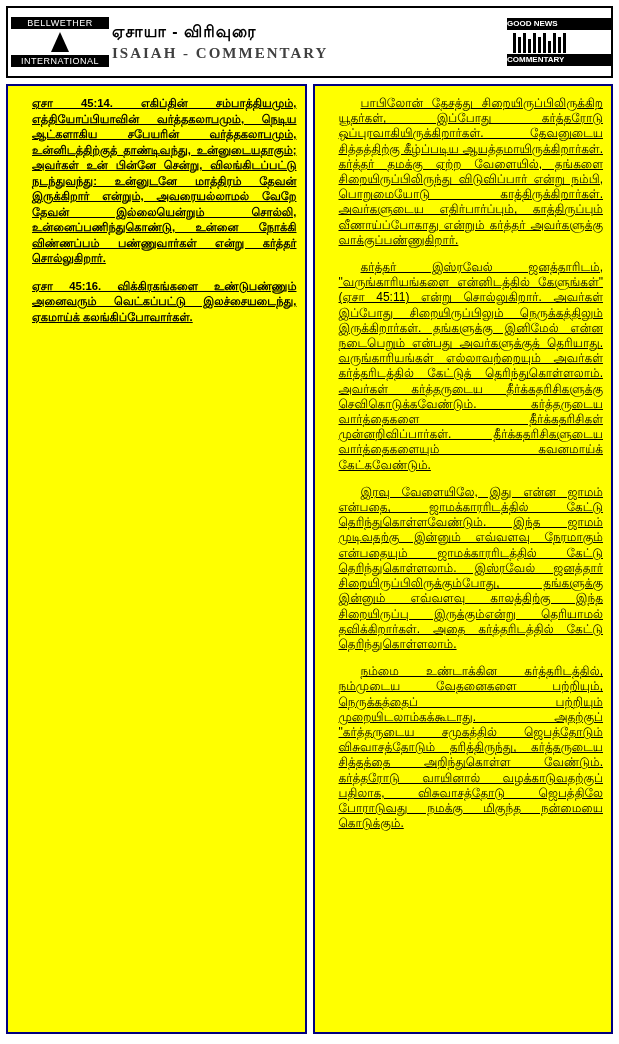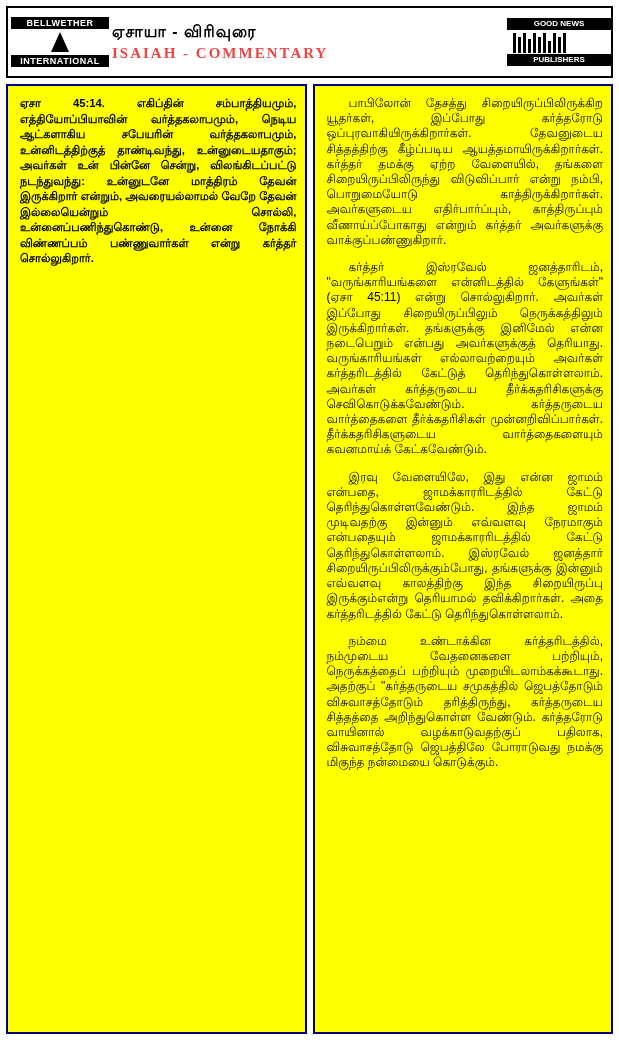--- a/index.html
+++ b/index.html
@@ -37,21 +37,21 @@
     flex-direction: column;
     align-items: center;
     justify-content: center;
     padding: 3px;
     box-sizing: border-box;
   }
   .logo-bar {
     background: #000000;
     color: #ffffff;
     font-size: 9px;
-    font-weight: bold;
+    font-weight: normal;
     letter-spacing: 0.5px;
     text-align: center;
     width: 100%;
     padding: 1px 0;
     box-sizing: border-box;
   }
   .logo-mid {
     display: flex;
     align-items: center;
     justify-content: center;
@@ -85,39 +85,38 @@
   .title-tamil {
     font-size: 16px;
     font-weight: bold;
     color: #000000;
     letter-spacing: 1px;
     white-space: nowrap;
   }
   .title-english {
     font-size: 15px;
     font-weight: bold;
-    color: #ef4444;
+    color: #404040;
     letter-spacing: 2px;
     font-family: "Liberation Serif", serif;
   }
   .publisher-box {
     width: 104px;
     display: flex;
     flex-direction: column;
     align-items: center;
     justify-content: center;
     padding: 3px;
     box-sizing: border-box;
   }
   .pub-banner {
     background: #000000;
     color: #ffffff;
     font-size: 8px;
     font-weight: bold;
-    text-align: center;
     width: 104px;
     padding: 1px 0;
     box-sizing: border-box;
     line-height: 10px;
   }
   .pub-emblem {
     width: 92px;
     height: 24px;
     display: flex;
     align-items: center;
@@ -144,28 +143,29 @@
   }
   .col {
     flex: 1;
     background: #ffff00;
     border: 2px solid #000080;
     box-sizing: border-box;
     padding: 10px 8px;
     overflow: hidden;
   }
   .para {
-    margin: 0 0 12px 4px;
+    margin: 0 0 12px 16px;
     font-size: 11.3px;
     line-height: 15.5px;
     color: #000000;
     text-align: justify;
     text-justify: inter-word;
     font-weight: bold;
     text-indent: 0;
+    text-decoration: underline;
   }
   .para.indent {
     text-indent: 22px;
   }
   .col-right .para {
     font-weight: normal;
     font-size: 12px;
     line-height: 15.2px;
   }
   .col-right .para.indent {
@@ -202,29 +202,30 @@
             <i style="height:14px"></i>
             <i style="height:20px"></i>
             <i style="height:16px"></i>
             <i style="height:20px"></i>
             <i style="height:12px"></i>
             <i style="height:20px"></i>
             <i style="height:16px"></i>
             <i style="height:20px"></i>
         </div>
       </div>
-      <div class="pub-banner">PUBLISHERS</div>
+      <div class="pub-banner">COMMENTARY</div>
     </div>
 
   </div>
 
   <div class="body-wrap">
 
     <div class="col col-left">
       <p class="para">ஏசா  45:14. எகிப்தின் சம்பாத்தியமும், எத்தியோப்பியாவின் வர்த்தகலாபமும், நெடிய ஆட்களாகிய சபேயரின் வர்த்தகலாபமும், உன்னிடத்திற்குத் தாண்டிவந்து, உன்னுடையதாகும்; அவர்கள் உன் பின்னே சென்று, விலங்கிடப்பட்டு நடந்துவந்து: உன்னுடனே மாத்திரம் தேவன் இருக்கிறார் என்றும், அவரையல்லாமல் வேறே தேவன் இல்லையென்றும் சொல்லி, உன்னைப்பணிந்துகொண்டு, உன்னை நோக்கி விண்ணப்பம் பண்ணுவார்கள் என்று கர்த்தர் சொல்லுகிறார்.</p>
+      <p class="para">ஏசா  45:16. விக்கிரகங்களை உண்டுபண்ணும் அனைவரும் வெட்கப்பட்டு இலச்சையடைந்து, ஏகமாய்க் கலங்கிப்போவார்கள்.</p>
     </div>
 
     <div class="col col-right">
       <p class="para indent">பாபிலோன் தேசத்து சிறையிருப்பிலிருக்கிற யூதர்கள், இப்போது கர்த்தரோடு ஒப்புரவாகியிருக்கிறார்கள். தேவனுடைய சித்தத்திற்கு கீழ்ப்படிய ஆயத்தமாயிருக்கிறார்கள். கர்த்தர் தமக்கு ஏற்ற வேளையில், தங்களை சிறையிருப்பிலிருந்து விடுவிப்பார் என்று நம்பி, பொறுமையோடு காத்திருக்கிறார்கள். அவர்களுடைய எதிர்பார்ப்பும், காத்திருப்பும் வீணாய்ப்போகாது என்றும் கர்த்தர் அவர்களுக்கு வாக்குப்பண்ணுகிறார்.</p>
       <p class="para indent">கர்த்தர் இஸ்ரவேல் ஜனத்தாரிடம், "வருங்காரியங்களை என்னிடத்தில் கேளுங்கள்" (ஏசா 45:11) என்று சொல்லுகிறார். அவர்கள் இப்போது சிறையிருப்பிலும் நெருக்கத்திலும் இருக்கிறார்கள். தங்களுக்கு இனிமேல் என்ன நடைபெறும் என்பது அவர்களுக்குத் தெரியாது. வருங்காரியங்கள் எல்லாவற்றையும் அவர்கள் கர்த்தரிடத்தில் கேட்டுத் தெரிந்துகொள்ளலாம். அவர்கள் கர்த்தருடைய தீர்க்கதரிசிகளுக்கு செவிகொடுக்கவேண்டும். கர்த்தருடைய வார்த்தைகளை தீர்க்கதரிசிகள் முன்னறிவிப்பார்கள். தீர்க்கதரிசிகளுடைய வார்த்தைகளையும் கவனமாய்க் கேட்கவேண்டும்.</p>
       <p class="para indent">இரவு வேளையிலே, இது என்ன ஜாமம் என்பதை, ஜாமக்காரரிடத்தில் கேட்டு தெரிந்துகொள்ளவேண்டும். இந்த ஜாமம் முடிவதற்கு இன்னும் எவ்வளவு நேரமாகும் என்பதையும் ஜாமக்காரரிடத்தில் கேட்டு தெரிந்துகொள்ளலாம். இஸ்ரவேல் ஜனத்தார் சிறையிருப்பிலிருக்கும்போது, தங்களுக்கு இன்னும் எவ்வளவு காலத்திற்கு இந்த சிறையிருப்பு இருக்கும்என்று தெரியாமல் தவிக்கிறார்கள். அதை கர்த்தரிடத்தில் கேட்டு தெரிந்துகொள்ளலாம்.</p>
       <p class="para indent">நம்மை உண்டாக்கின கர்த்தரிடத்தில், நம்முடைய வேதனைகளை பற்றியும், நெருக்கத்தைப் பற்றியும் முறையிடலாம்கக்கூடாது. அதற்குப் "கர்த்தருடைய சமுகத்தில் ஜெபத்தோடும் விசுவாசத்தோடும் தரித்திருந்து, கர்த்தருடைய சித்தத்தை அறிந்துகொள்ள வேண்டும். கர்த்தரோடு வாயினால் வழக்காடுவதற்குப் பதிலாக, விசுவாசத்தோடு ஜெபத்திலே போராடுவது நமக்கு மிகுந்த நன்மையை கொடுக்கும்.</p>
     </div>
 
   </div>

